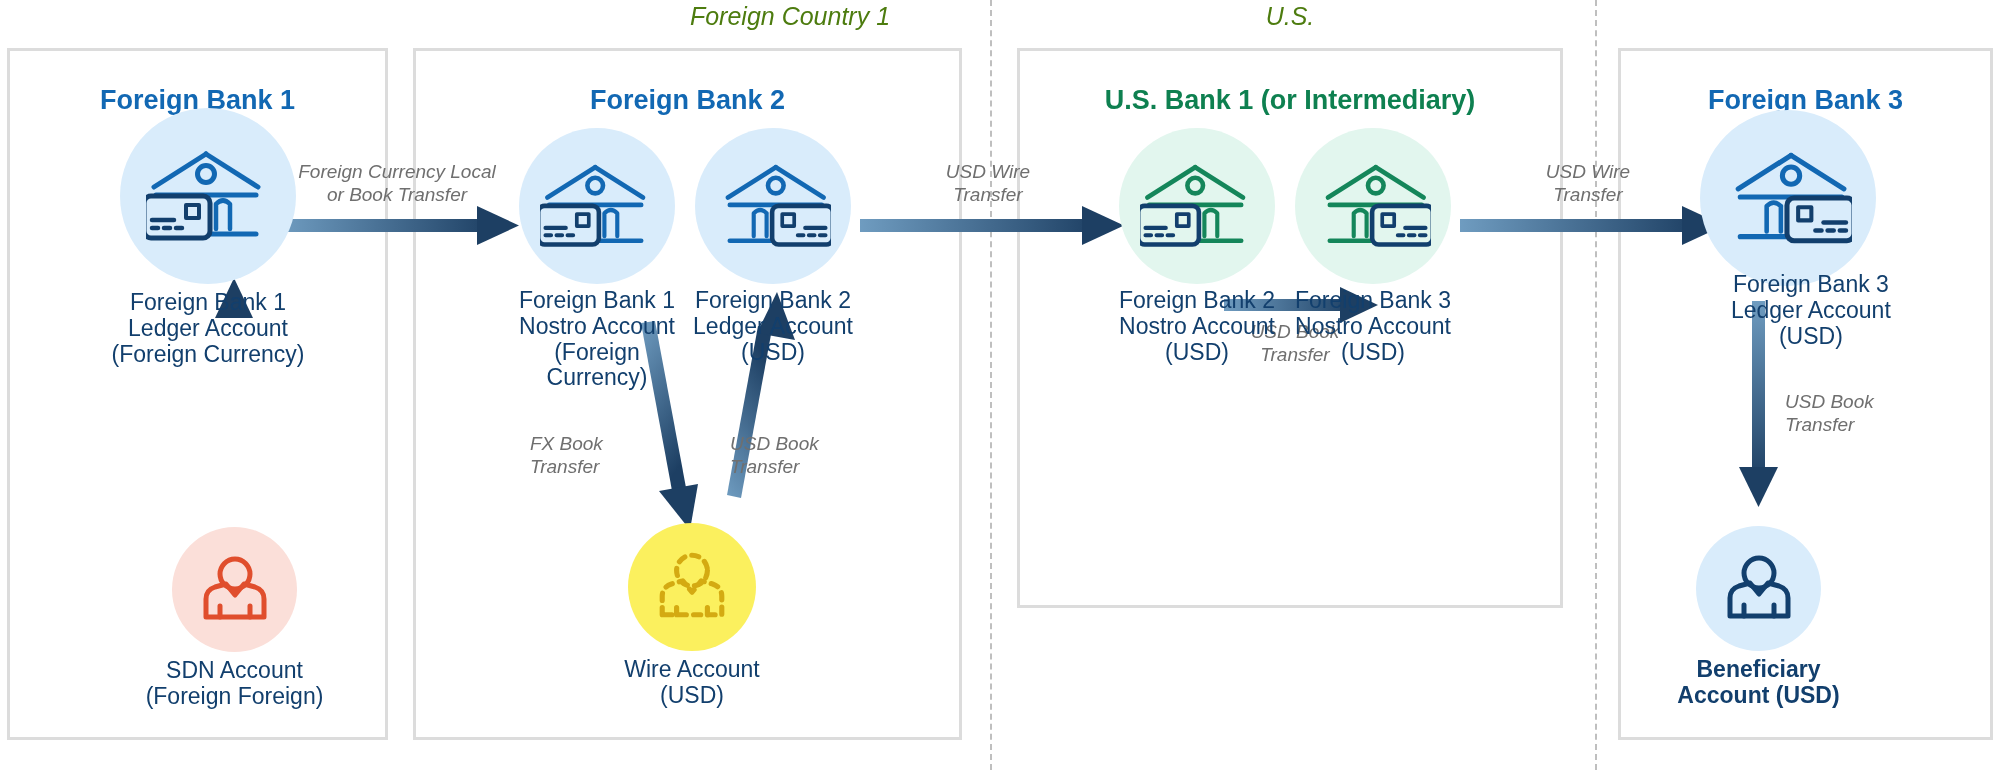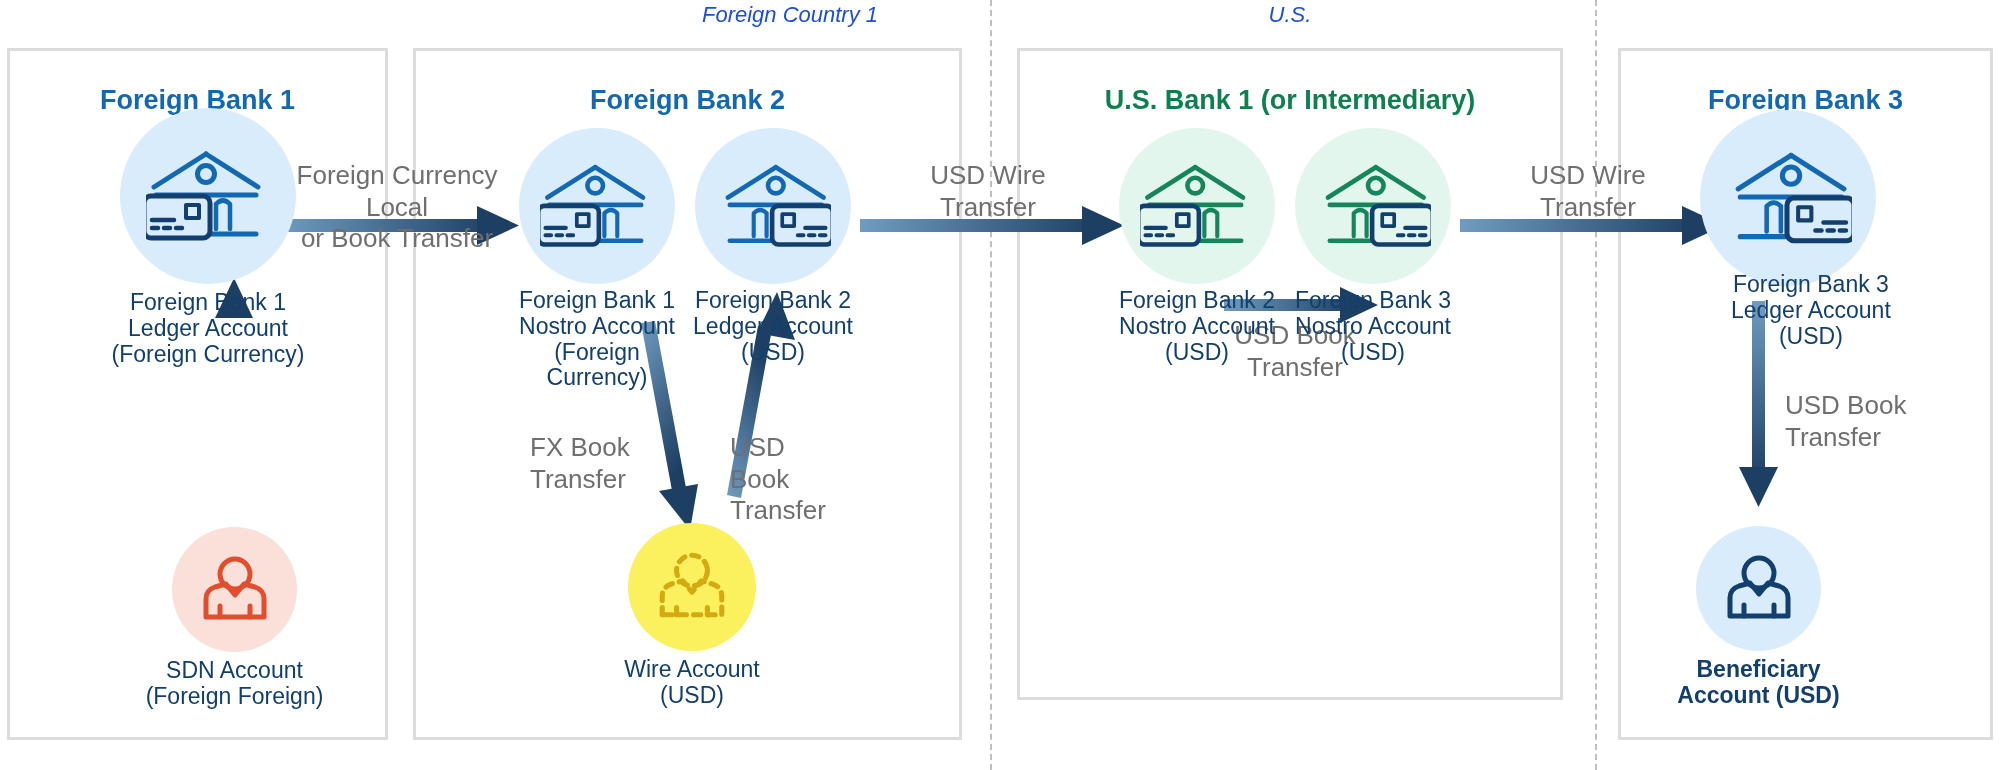--- a/index.html
+++ b/index.html
@@ -5,21 +5,21 @@
   html,body{margin:0;padding:0;background:#ffffff;}
   body{
     width:2000px;height:770px;position:relative;overflow:hidden;
     font-family:"Liberation Sans", sans-serif;
     -webkit-font-smoothing:antialiased;
   }
   #stage{position:absolute;left:0;top:0;width:2000px;height:770px;}
 
   
   .country-label{
-    position:absolute;font-style:italic;font-size:22px;color:#1d4ed8;
+    position:absolute;font-style:italic;font-size:25px;color:#4d7c0f;
     white-space:nowrap;text-align:center;font-family:"Liberation Sans",sans-serif;
   }
   
   .divider{
     position:absolute;top:0;width:0;height:770px;
     border-left:2px dashed #bfbfbf;
   }
   
   .panel{
     position:absolute;border:3px solid #dcdcdc;background:transparent;
@@ -42,21 +42,21 @@
     text-align:center;font-size:23px;line-height:1.12;color:#123f6d;
     white-space:pre-line;
   }
   .c-blue{background:#d9ecfb;}
   .c-mint{background:#e2f6ee;}
   .c-pink{background:#fbdfd9;}
   .c-yellow{background:#fbf05e;}
 
   
   .flow-label{
-    position:absolute;font-size:26px;line-height:1.22;
+    position:absolute;font-style:italic;font-size:19px;line-height:1.22;
     color:#6f6f6f;white-space:pre-line;text-align:center;
   }
 
   svg.arrows{position:absolute;left:0;top:0;width:2000px;height:770px;pointer-events:none;}
 </style>
 </head>
 <body>
 
 <div id="stage">
 
@@ -67,21 +67,21 @@
   <div class="country-label" style="left:1195px;top:2px;width:190px;font-style:italic;">U.S.</div>
 
   <div class="panel" style="left:7px;top:48px;width:381px;height:692px;">
     <div class="panel-title">Foreign Bank 1</div>
   </div>
 
   <div class="panel" style="left:413px;top:48px;width:549px;height:692px;">
     <div class="panel-title">Foreign Bank 2</div>
   </div>
 
-  <div class="panel" style="left:1017px;top:48px;width:546px;height:652px;">
+  <div class="panel" style="left:1017px;top:48px;width:546px;height:560px;">
     <div class="panel-title green">U.S. Bank 1 (or Intermediary)</div>
   </div>
 
   <div class="panel" style="left:1618px;top:48px;width:375px;height:692px;">
     <div class="panel-title">Foreign Bank 3</div>
   </div>
 
   <svg class="arrows" viewBox="0 0 2000 770">
     <defs>
       <linearGradient id="gradH" x1="0" y1="0" x2="1" y2="0">

